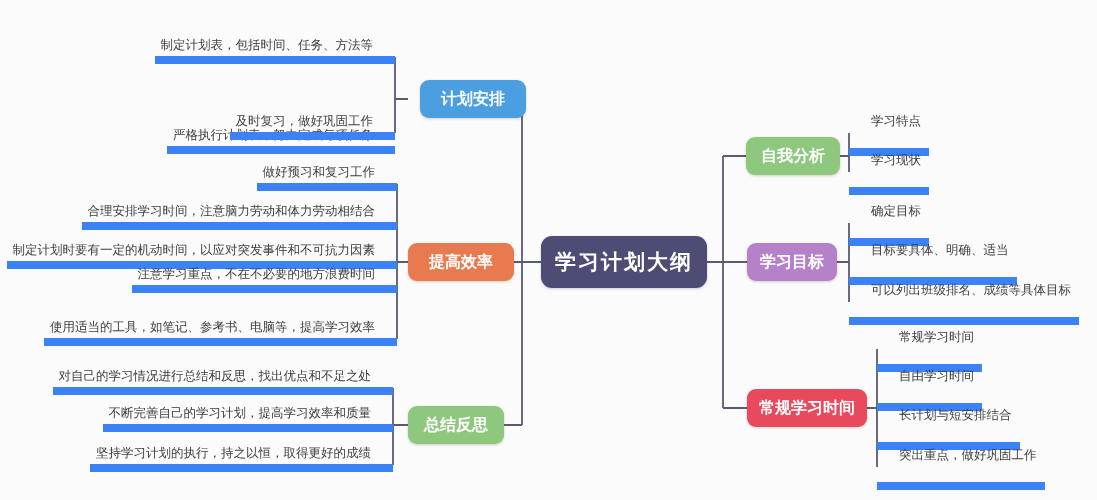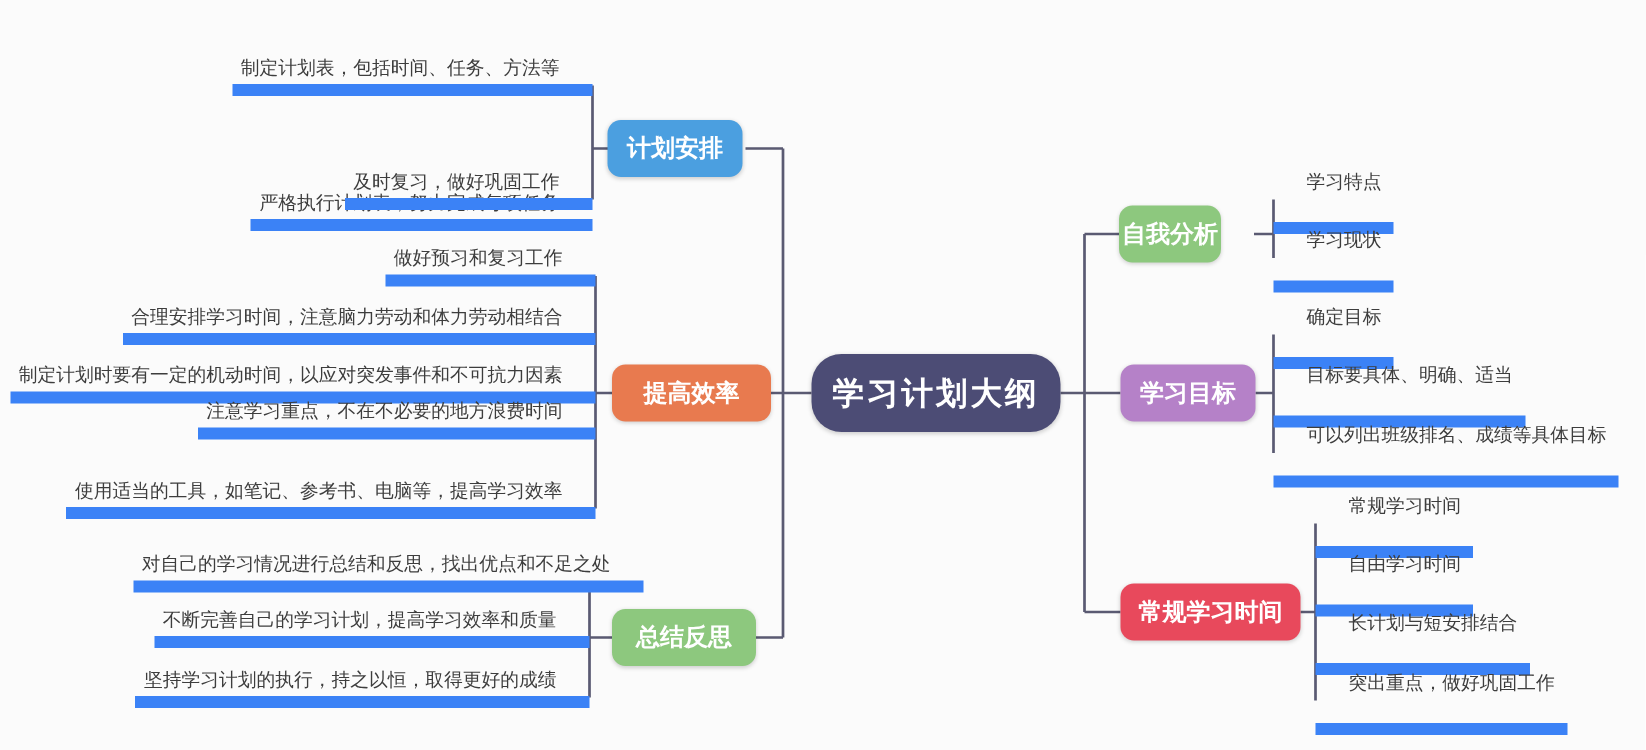--- a/index.html
+++ b/index.html
@@ -61,41 +61,41 @@
          M393,388 V465
          M393,425 H408
          M849,133 V172
          M836,156 H849
          M849,223 V302
          M837,262 H849
          M877,349 V467
          M867,408 H877"></path>
   </svg>
 
-  <div class="node center-node c-dark" style="left:541px;top:236px;width:166px;border-radius:20px;">学习计划大纲</div>
+  <div class="node center-node c-dark" style="left:541px;top:236px;width:166px;">学习计划大纲</div>
 
-  <div class="node c-blue" style="left:405px;top:80px;width:90px;">计划安排</div>
+  <div class="node c-blue" style="left:420px;top:80px;width:106px;">计划安排</div>
   <div class="node c-orange" style="left:408px;top:243px;width:106px;">提高效率</div>
   <div class="node c-green" style="left:408px;top:406px;width:96px;">总结反思</div>
 
-  <div class="node c-green" style="left:746px;top:137px;width:68px;">自我分析</div>
+  <div class="node c-green" style="left:746px;top:137px;width:94px;">自我分析</div>
   <div class="node c-purple" style="left:747px;top:243px;width:90px;">学习目标</div>
   <div class="node c-red" style="left:747px;top:389px;width:120px;">常规学习时间</div>
 
   <div class="leaf l" style="right:702px;top:37px;">制定计划表，包括时间、任务、方法等</div>
   <div class="leaf l" style="right:702px;top:79px;margin-top:48px;">严格执行计划表，努力完成每项任务</div>
   <div class="leaf l" style="right:702px;top:113px;">及时复习，做好巩固工作</div>
 
   <div class="leaf l" style="right:700px;top:164px;">做好预习和复习工作</div>
   <div class="leaf l" style="right:700px;top:203px;">合理安排学习时间，注意脑力劳动和体力劳动相结合</div>
   <div class="leaf l" style="right:700px;top:242px;">制定计划时要有一定的机动时间，以应对突发事件和不可抗力因素</div>
   <div class="leaf l" style="right:700px;top:266px;">注意学习重点，不在不必要的地方浪费时间</div>
   <div class="leaf l" style="right:700px;top:319px;">使用适当的工具，如笔记、参考书、电脑等，提高学习效率</div>
 
-  <div class="leaf l" style="right:668px;top:368px;margin-left:36px;">对自己的学习情况进行总结和反思，找出优点和不足之处</div>
+  <div class="leaf l" style="right:704px;top:368px;margin-left:36px;">对自己的学习情况进行总结和反思，找出优点和不足之处</div>
   <div class="leaf l" style="right:704px;top:405px;">不断完善自己的学习计划，提高学习效率和质量</div>
   <div class="leaf l" style="right:704px;top:445px;">坚持学习计划的执行，持之以恒，取得更好的成绩</div>
 
   <div class="leaf r" style="left:849px;top:113px;">学习特点</div>
   <div class="leaf r" style="left:849px;top:152px;">学习现状</div>
 
   <div class="leaf r" style="left:849px;top:203px;">确定目标</div>
   <div class="leaf r" style="left:849px;top:242px;">目标要具体、明确、适当</div>
   <div class="leaf r" style="left:849px;top:282px;">可以列出班级排名、成绩等具体目标</div>
 

